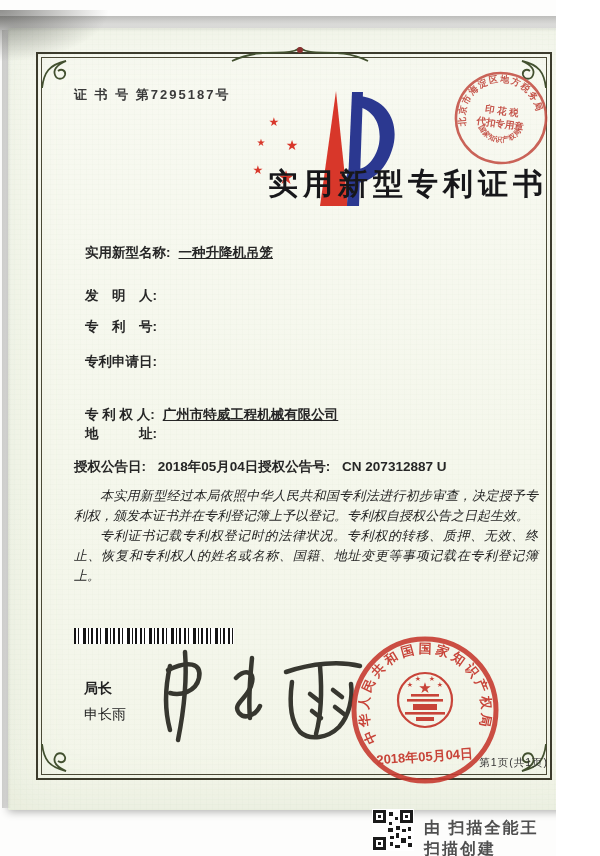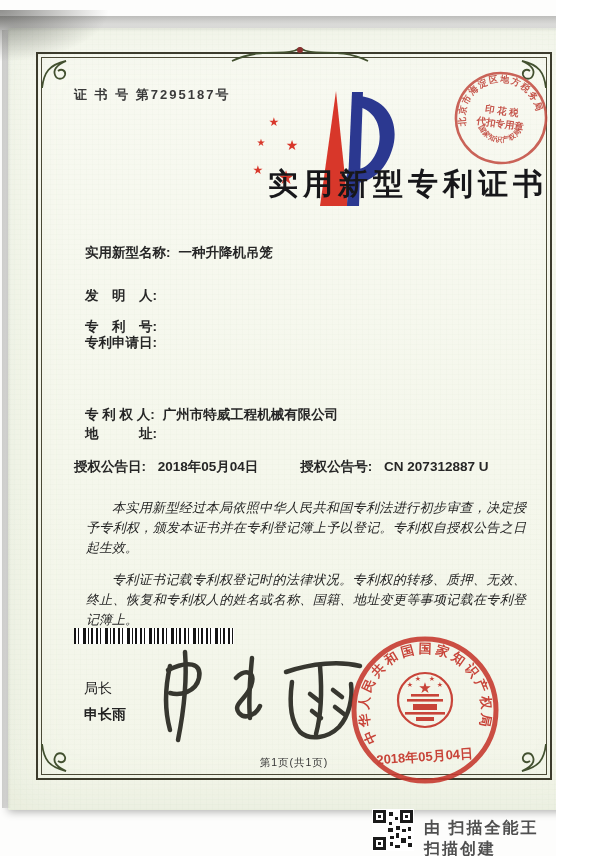--- a/index.html
+++ b/index.html
@@ -33,40 +33,40 @@
   
   .cert-no{position:absolute;left:74px;top:86px;font-size:13px;font-weight:600;
          letter-spacing:2px;color:#3a3a3a;}
   .tax-stamp{position:absolute;left:445px;top:62px;opacity:.9;transform:rotate(8deg);}
   .logo{position:absolute;left:248px;top:88px;}
   .title{position:absolute;left:40px;top:164px;width:508px;text-align:right;
          font-size:30px;font-weight:bold;letter-spacing:5px;color:#17171a;}
   .frow{position:absolute;left:74px;width:464px;display:flex;
          font-size:13.5px;font-weight:600;color:#262626;line-height:18px;margin-left:11px;}
   .frow .lbl{flex:0 0 auto;margin-right:8px;white-space:nowrap;}
-  .frow .val{flex:1 1 auto;}
-  .r1{top:244px}.r2{top:287px}.r3{top:318px}.r4{top:334px}.r5{top:406px}.r6{top:425px}
+  .frow .val{flex:1 1 auto;text-decoration:underline;}
+  .r1{top:244px}.r2{top:287px}.r3{top:318px}.r4{top:353px}.r5{top:406px}.r6{top:425px}
   .grant-row{position:absolute;left:74px;top:458px;width:464px;font-size:13.5px;
          font-weight:600;color:#262626;display:flex;}
   .grant-row .half{flex:0 0 auto;}
-  .grant-row .half.right{margin-left:42px;}
+  .grant-row .half.right{}
   .grant-row .lbl{margin-right:8px;}
   .paras{position:absolute;left:74px;top:486px;width:464px;font-size:13px;line-height:20px;
          color:#1f1f1f;text-align:justify;font-family:"Liberation Serif",serif;font-style:italic;}
-  .paras p{margin:12px;text-indent:2em;}
+  .paras p{margin:0;text-indent:2em;}
   .barcode{position:absolute;left:74px;top:628px;width:160px;height:16px;background:#fff;
      background-image:repeating-linear-gradient(90deg,
        #141414 0 2px,#fff 2px 4px,#141414 4px 5px,#fff 5px 9px,
        #141414 9px 12px,#fff 12px 14px,#141414 14px 15px,#fff 15px 17px,
        #141414 17px 19px,#fff 19px 22px);}
-  .director-label{position:absolute;left:84px;top:680px;font-size:14px;font-weight:normal;color:#222;}
-  .director-name{position:absolute;left:84px;top:706px;font-size:14px;font-weight:bold;color:#222;}
+  .director-label{position:absolute;left:84px;top:680px;font-size:14px;font-weight:bold;color:#222;}
+  .director-name{position:absolute;left:84px;top:706px;font-size:14px;font-weight:normal;color:#222;}
   .signature{position:absolute;left:140px;top:646px;}
   .cnipa-seal{position:absolute;left:345px;top:630px;opacity:.93;}
-  .page-footer{position:absolute;left:40px;top:756px;width:508px;text-align:center;
+  .page-footer{position:absolute;left:40px;top:756px;width:508px;text-align:right;
          font-size:10.5px;letter-spacing:1px;color:#333;}
   .qr{position:absolute;left:372px;top:809px;}
   .scan-note{position:absolute;left:424px;top:818px;font-size:16px;color:#4f4f4f;
          letter-spacing:2px;font-weight:600;}
 </style>
 </head>
 <body>
 
 <div class="stage">
 

